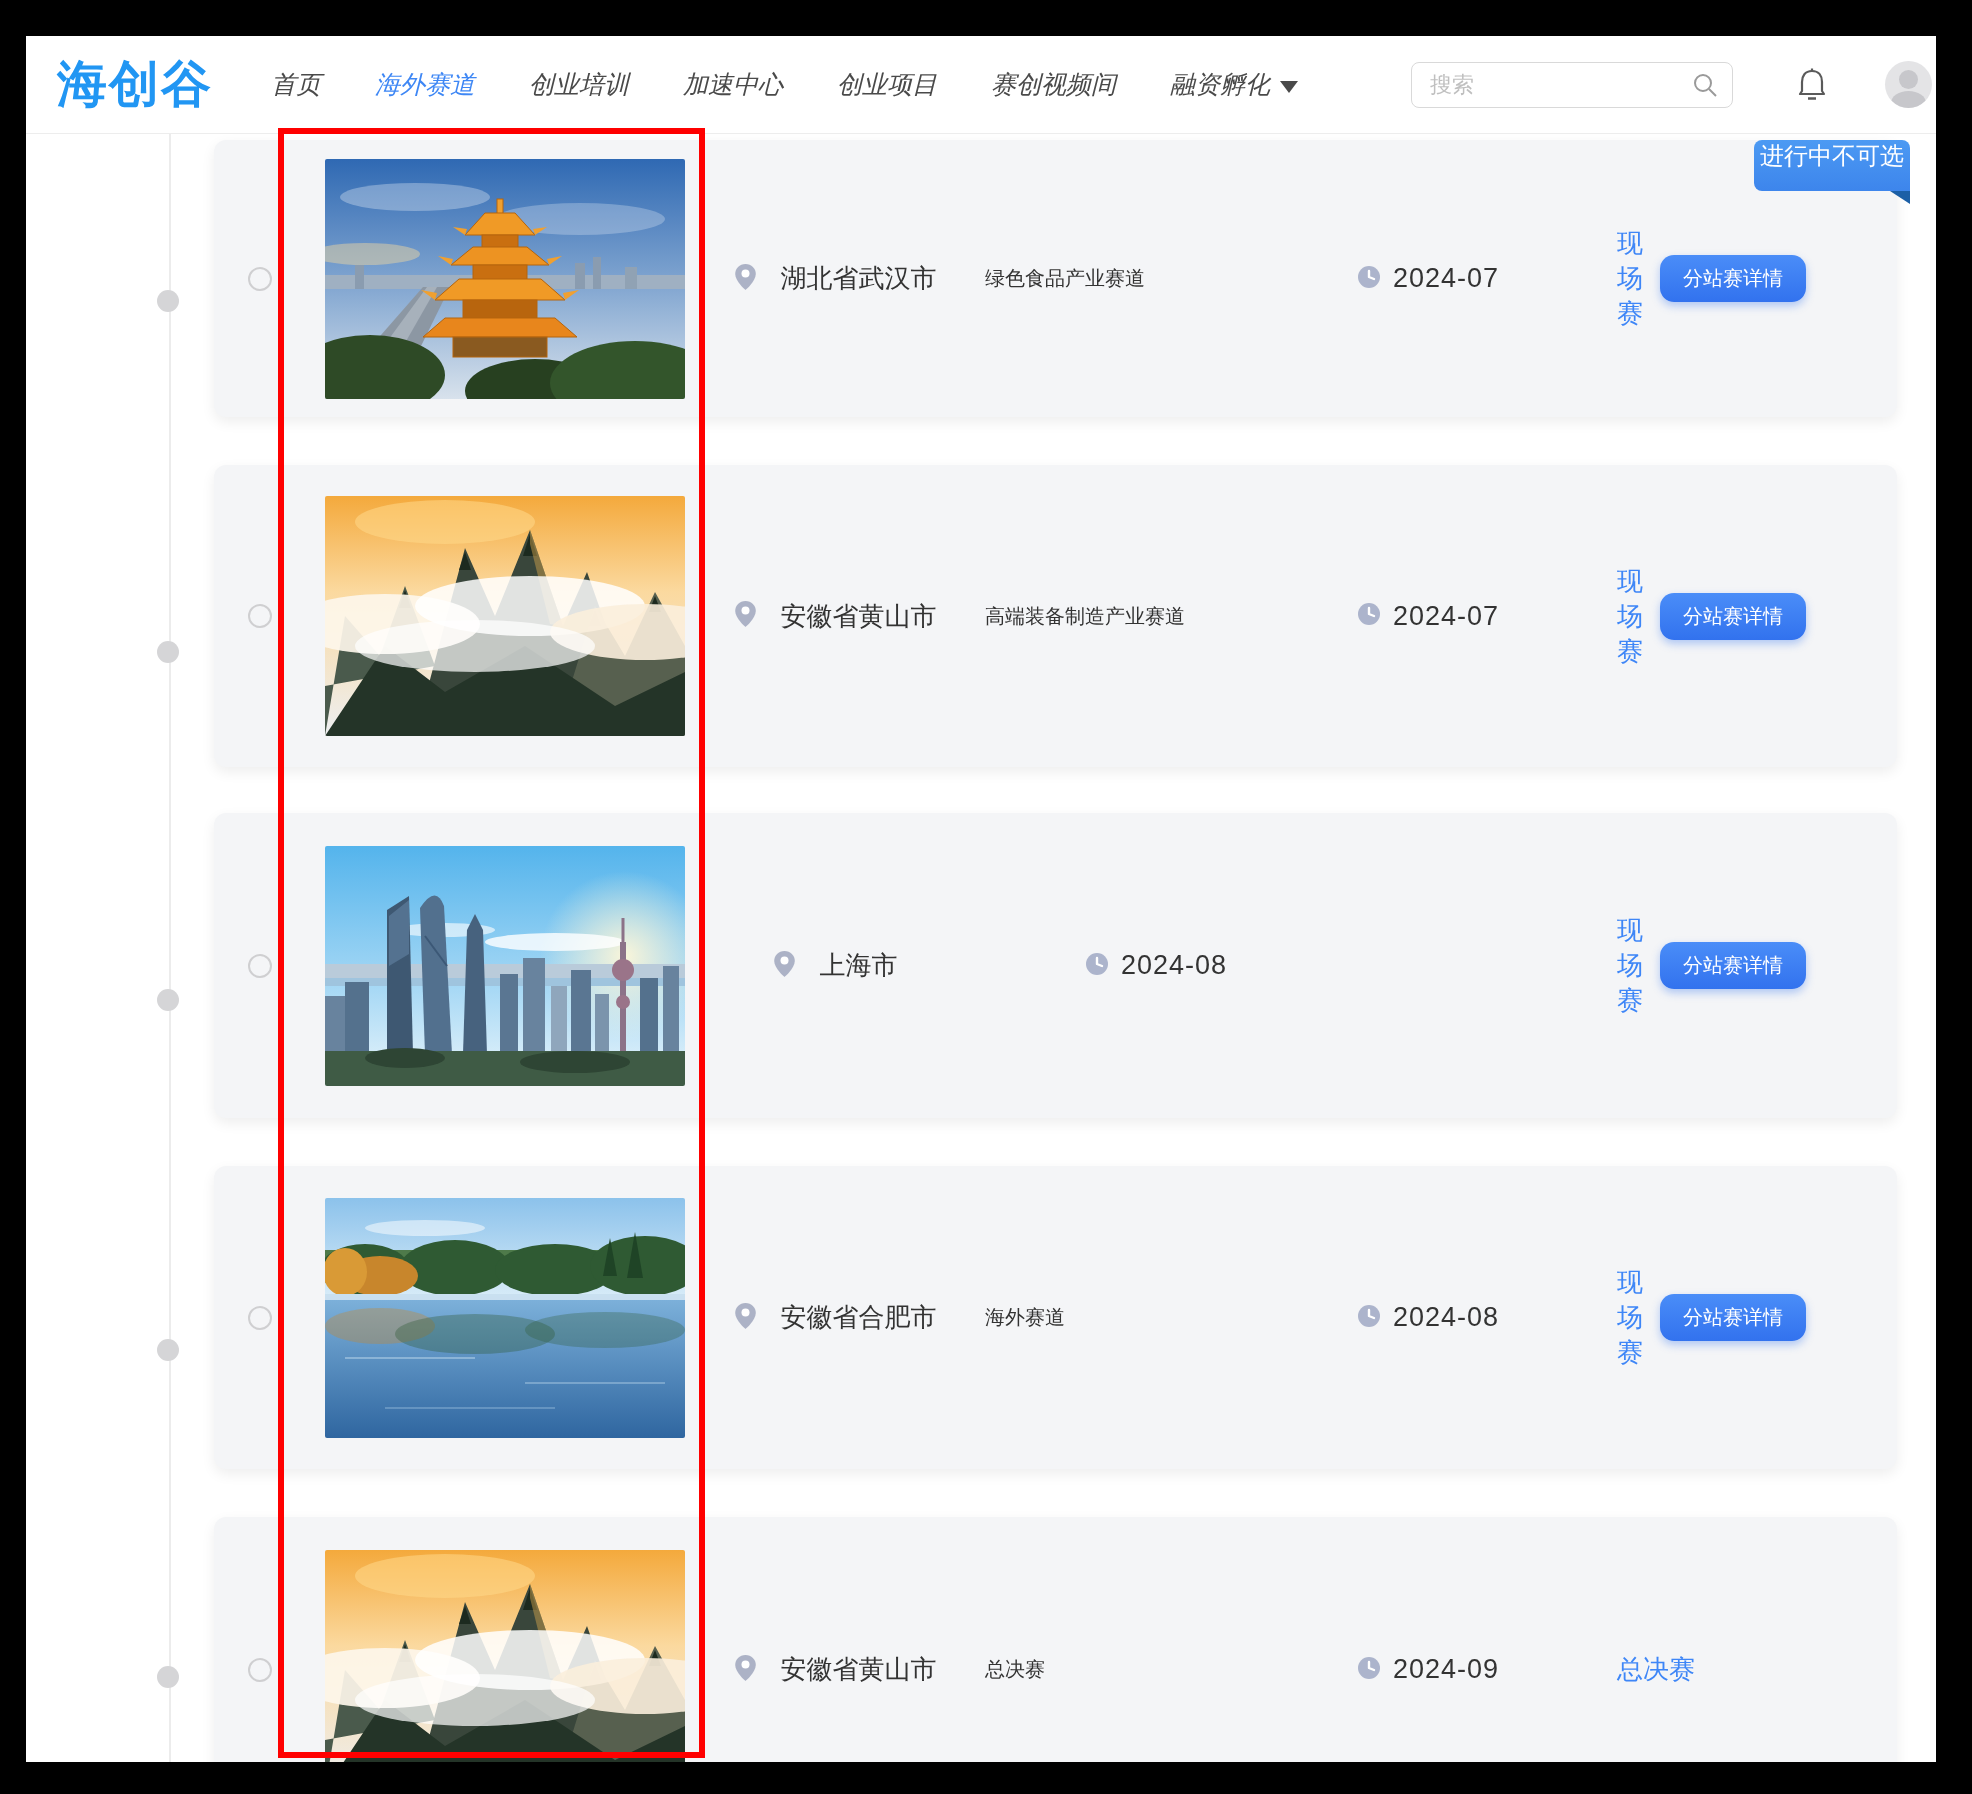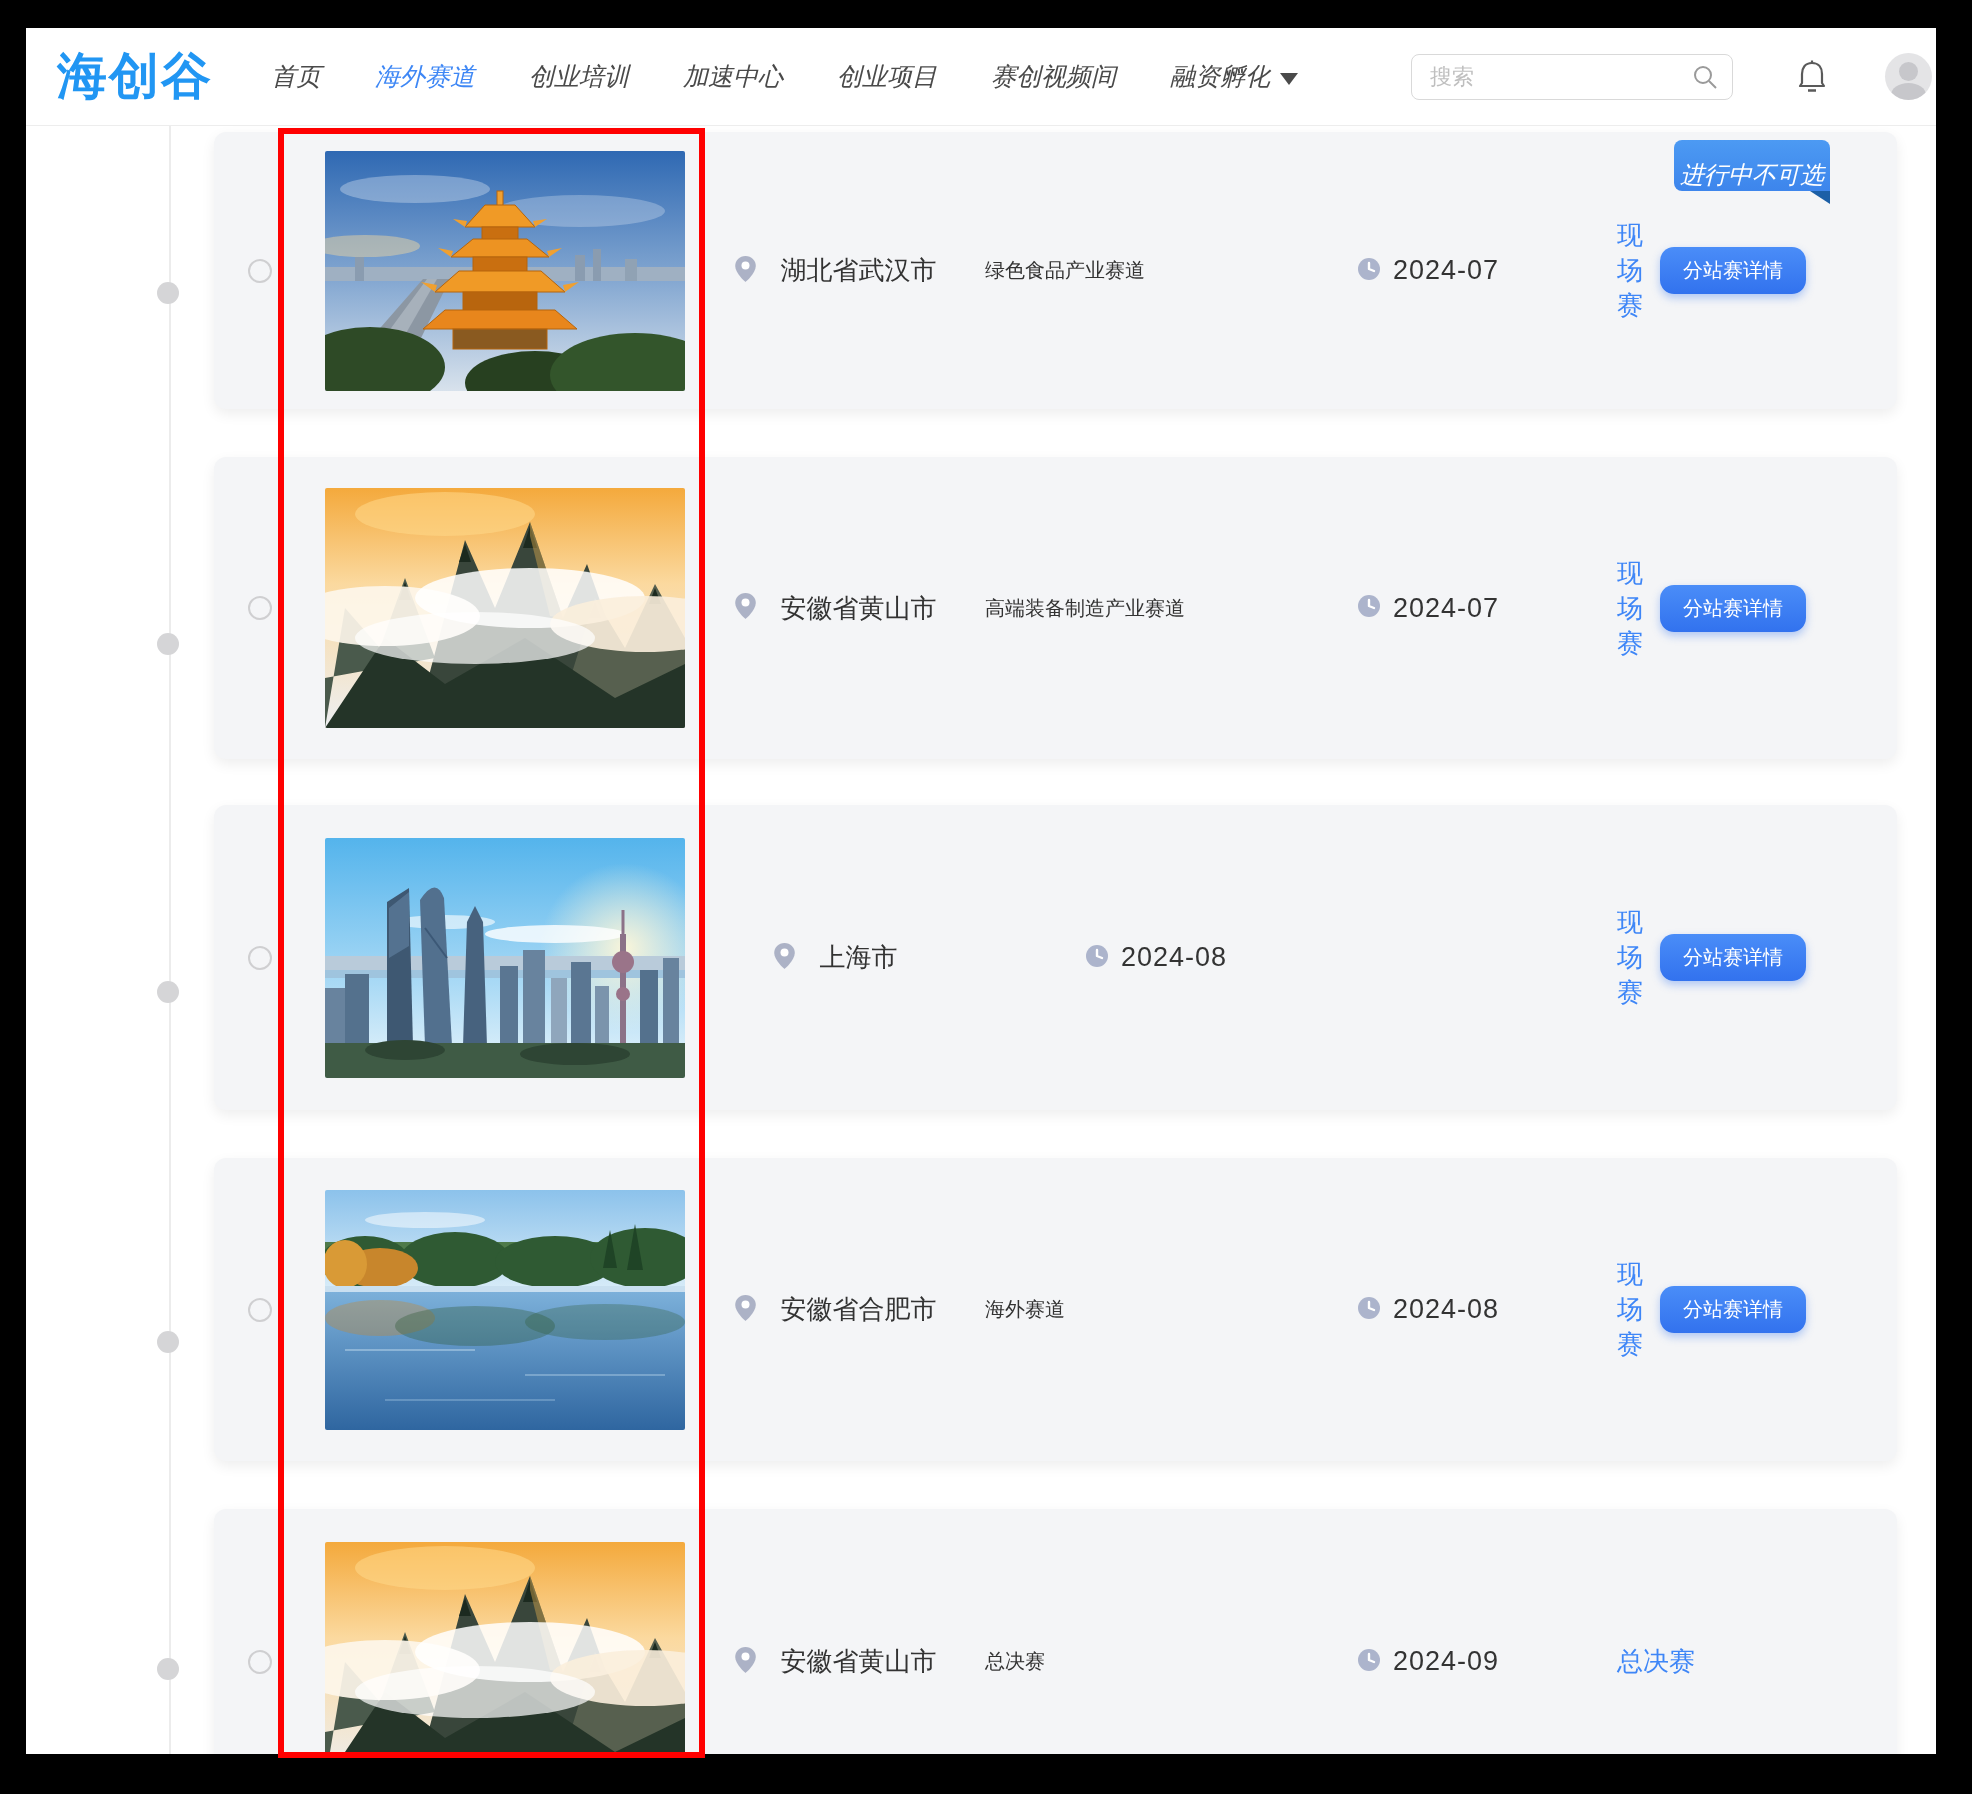--- a/index.html
+++ b/index.html
@@ -1,18 +1,18 @@
 <!DOCTYPE html>
 <html><head>
 <meta charset="utf-8">
 <style>
   html,body{margin:0;padding:0;}
   body{width:1972px;height:1794px;position:relative;background:#000;
        font-family:"Liberation Sans","DejaVu Sans",sans-serif;overflow:hidden;}
-  .frame{position:absolute;left:26px;top:28px;width:1910px;height:1726px;background:#fff;overflow:hidden;}
+  .frame{position:absolute;left:26px;top:36px;width:1910px;height:1726px;background:#fff;overflow:hidden;}
 
   
   .navbar{height:98px;display:flex;align-items:center;padding:0 4px 0 31px;border-bottom:1px solid #ededed;background:#fff;box-sizing:border-box;}
   .logo{display:flex;align-items:center;color:#2196F3;cursor:pointer;}
   .logo-text{font-size:50px;font-weight:600;letter-spacing:2px;}
   .nav-items{display:flex;align-items:center;margin-left:58px;}
   .nav-item{font-size:25px;color:#4a4a4a;margin-right:54px;white-space:nowrap;cursor:pointer;display:flex;align-items:center;font-style:italic;}
   .nav-item.active{color:#3E87F5;}
   .caret{width:0;height:0;border-left:9px solid transparent;border-right:9px solid transparent;border-top:12px solid #4a4a4a;margin-left:10px;margin-top:4px;}
   .search-wrap{margin-left:auto;position:relative;}
@@ -39,23 +39,23 @@
   .city{font-size:26px;font-weight:500;color:#333;white-space:nowrap;}
   .track-col{width:272px;font-size:20px;color:#333;line-height:1.75;flex-shrink:0;}
   .date-col{margin-left:100px;display:flex;align-items:center;gap:12px;flex-shrink:0;}
   .date-text{font-size:27px;font-weight:500;color:#333;letter-spacing:1px;}
   .right-col{margin-left:auto;margin-right:100px;width:180px;display:flex;flex-direction:row;align-items:center;gap:17px;}
   .mode-link{font-size:26px;font-weight:500;color:#3E86F7;text-decoration:none;cursor:pointer;}
   .detail-btn{font-size:20px;color:#fff;text-decoration:none;background:linear-gradient(180deg,#4A8DF8,#3272EE);
       padding:10px 23px;border-radius:14px;box-shadow:0 4px 8px rgba(47,112,237,.35);cursor:pointer;white-space:nowrap;font-family:Liberation Mono, monospace;}
 
   
-  .status-badge{position:absolute;left:1674px;top:140px;width:156px;height:51px;z-index:40;
+  .status-badge{position:absolute;left:1754px;top:140px;width:156px;height:51px;z-index:40;
       background:linear-gradient(180deg,#4C9AF3,#3D85EC);border-radius:8px 8px 0 8px;
-      color:#fff;font-size:24px;display:flex;align-items:flex-end;justify-content:center;font-style:italic;}
+      color:#fff;font-size:24px;display:flex;align-items:flex-start;justify-content:center;}
   .status-badge .fold{position:absolute;right:0;bottom:-13px;width:0;height:0;
       border-top:13px solid #1C5FA6;border-left:20px solid transparent;}
 
   
   .annotation-rect{position:absolute;left:278px;top:128px;width:427px;height:1630px;
       border:6px solid #FF0000;box-sizing:border-box;z-index:50;pointer-events:none;}
 </style>
 </head>
 <body>
 

